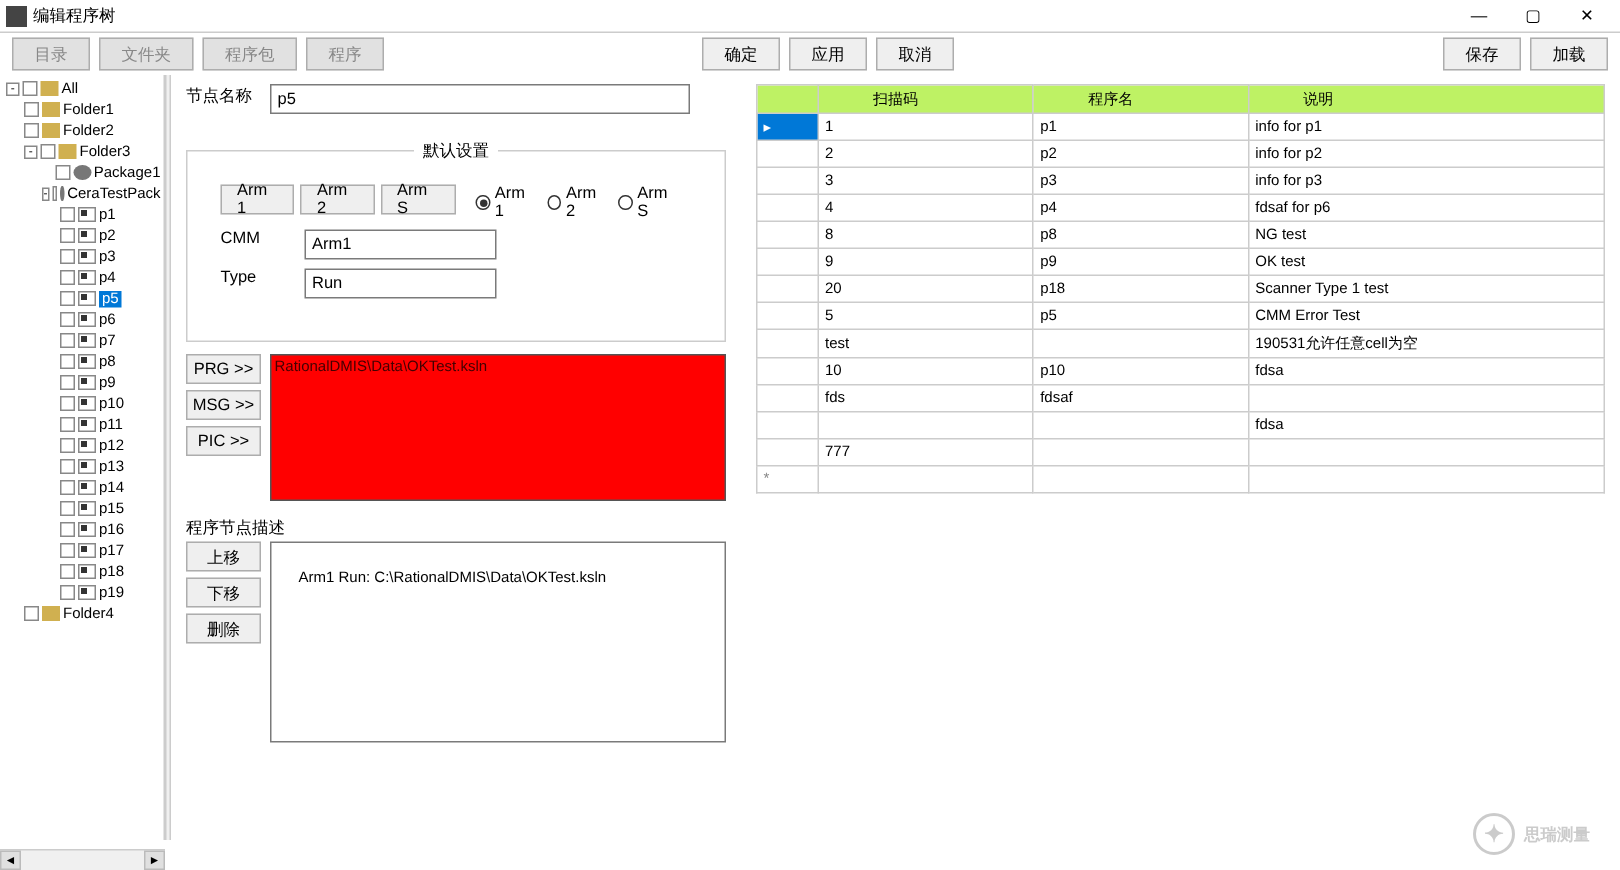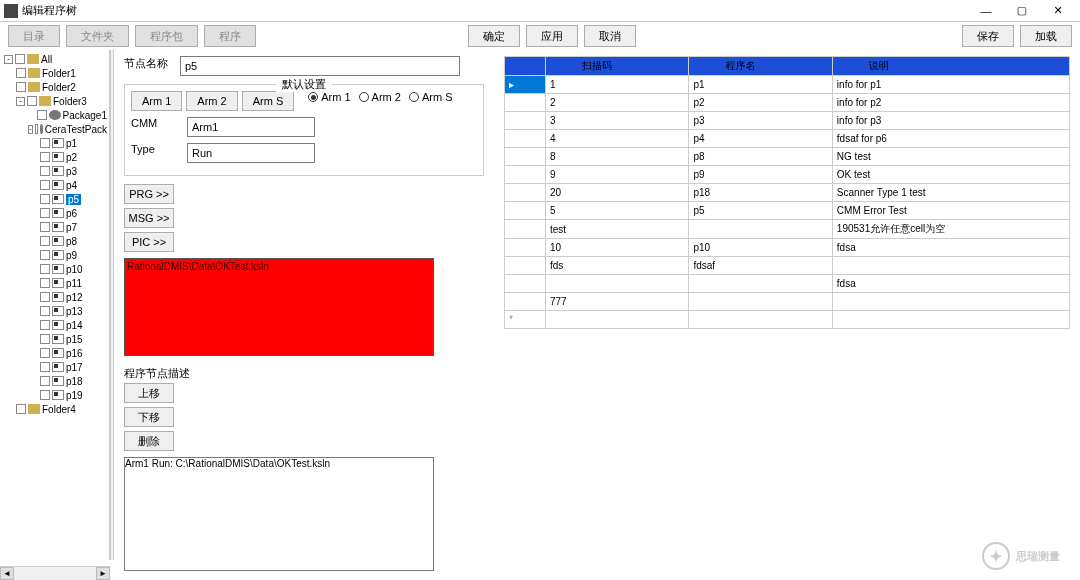--- a/index.html
+++ b/index.html
@@ -33,39 +33,39 @@
 
 .splitter { width: 4px; background: #f0f0f0; border-left: 1px solid #ccc; border-right: 1px solid #ccc; cursor: col-resize; }
 
 .form-pane { width: 380px; padding: 6px 10px; }
 .row { display: flex; align-items: flex-start; margin-bottom: 6px; }
 .lbl { width: 56px; }
 .input { height: 20px; border: 1px solid #7a7a7a; padding: 0 4px; background: #fff; }
 .input.lg { width: 280px; }
 .input.md { width: 128px; }
 
-.groupbox { border: 1px solid #ccc; padding: 6px; margin-bottom: 8px; position: relative; margin-top: 8px; }
+.groupbox { border: 1px solid #ccc; padding: 22px; margin-bottom: 8px; position: relative; margin-top: 24px; }
 .groupbox .title { position: absolute; top: -8px; left: 50%; transform: translateX(-50%); background: #fff; padding: 0 6px; }
 .tab-btn { height: 20px; padding: 0 10px; border: 1px solid #adadad; background: #efefef; margin-right: 4px; display: inline-flex; align-items: center; }
 .radio { display: inline-flex; align-items: center; margin-right: 8px; }
 .radio .dot { width: 10px; height: 10px; border: 1px solid #333; border-radius: 50%; margin-right: 3px; display: flex; align-items: center; justify-content: center; }
 .radio.checked .dot::after { content: ""; width: 5px; height: 5px; border-radius: 50%; background: #333; }
 
 .section-title { margin: 6px 0 2px 0; }
 .path-box { width: 310px; height: 98px; background: #ff0000; border: 1px solid #555; color: #400; font-size: 10px; padding: 2px; }
-.desc-box { width: 310px; height: 114px; border: 1px solid #7a7a7a; padding: 0; font-size: 10px; }
+.desc-box { width: 310px; height: 134px; border: 1px solid #7a7a7a; padding: 18px; font-size: 10px; }
 
 .side-btns { display: flex; flex-direction: column; gap: 4px; }
 .side-btn { width: 50px; height: 20px; border: 1px solid #adadad; background: #efefef; display: flex; align-items: center; justify-content: center; }
-.path-row, .desc-row { display: flex; align-items: flex-start; gap: 6px; flex-direction: column; }
+.path-row, .desc-row { display: flex; align-items: flex-start; gap: 6px; }
 
 .table-pane { flex: 1; padding: 6px 10px; }
 table { border-collapse: collapse; width: 100%; }
 th, td { border: 1px solid #ccc; text-align: left; padding: 2px 4px; height: 18px; font-weight: normal; font-size: 10px; }
-th { background: #1d4ed8; padding-left: 36px; }
+th { background: #bef264; padding-left: 36px; }
 tr.selrow td:first-child { background: #0078d7; color: #fff; }
 .row-marker { width: 14px; color: #666; }
 .new-row td { color: #888; }
 
 .watermark { position: absolute; right: 20px; bottom: 10px; font-size: 28px; font-weight: bold; color: #999; opacity: 0.5; display: flex; align-items: center; gap: 6px; }
 .watermark .wm-icon { width: 28px; height: 28px; border: 2px solid #999; border-radius: 50%; display: flex; align-items: center; justify-content: center; font-size: 16px; }
 
 .scrollbar-h { position: absolute; left: 0; bottom: 0; width: 110px; height: 14px; background: #f0f0f0; border-top: 1px solid #ccc; display: flex; }
 .scrollbar-h .arrow { width: 14px; height: 100%; background: #e0e0e0; border: 1px solid #bbb; display: flex; align-items: center; justify-content: center; font-size: 8px; }
 .scrollbar-h .track { flex: 1; }

